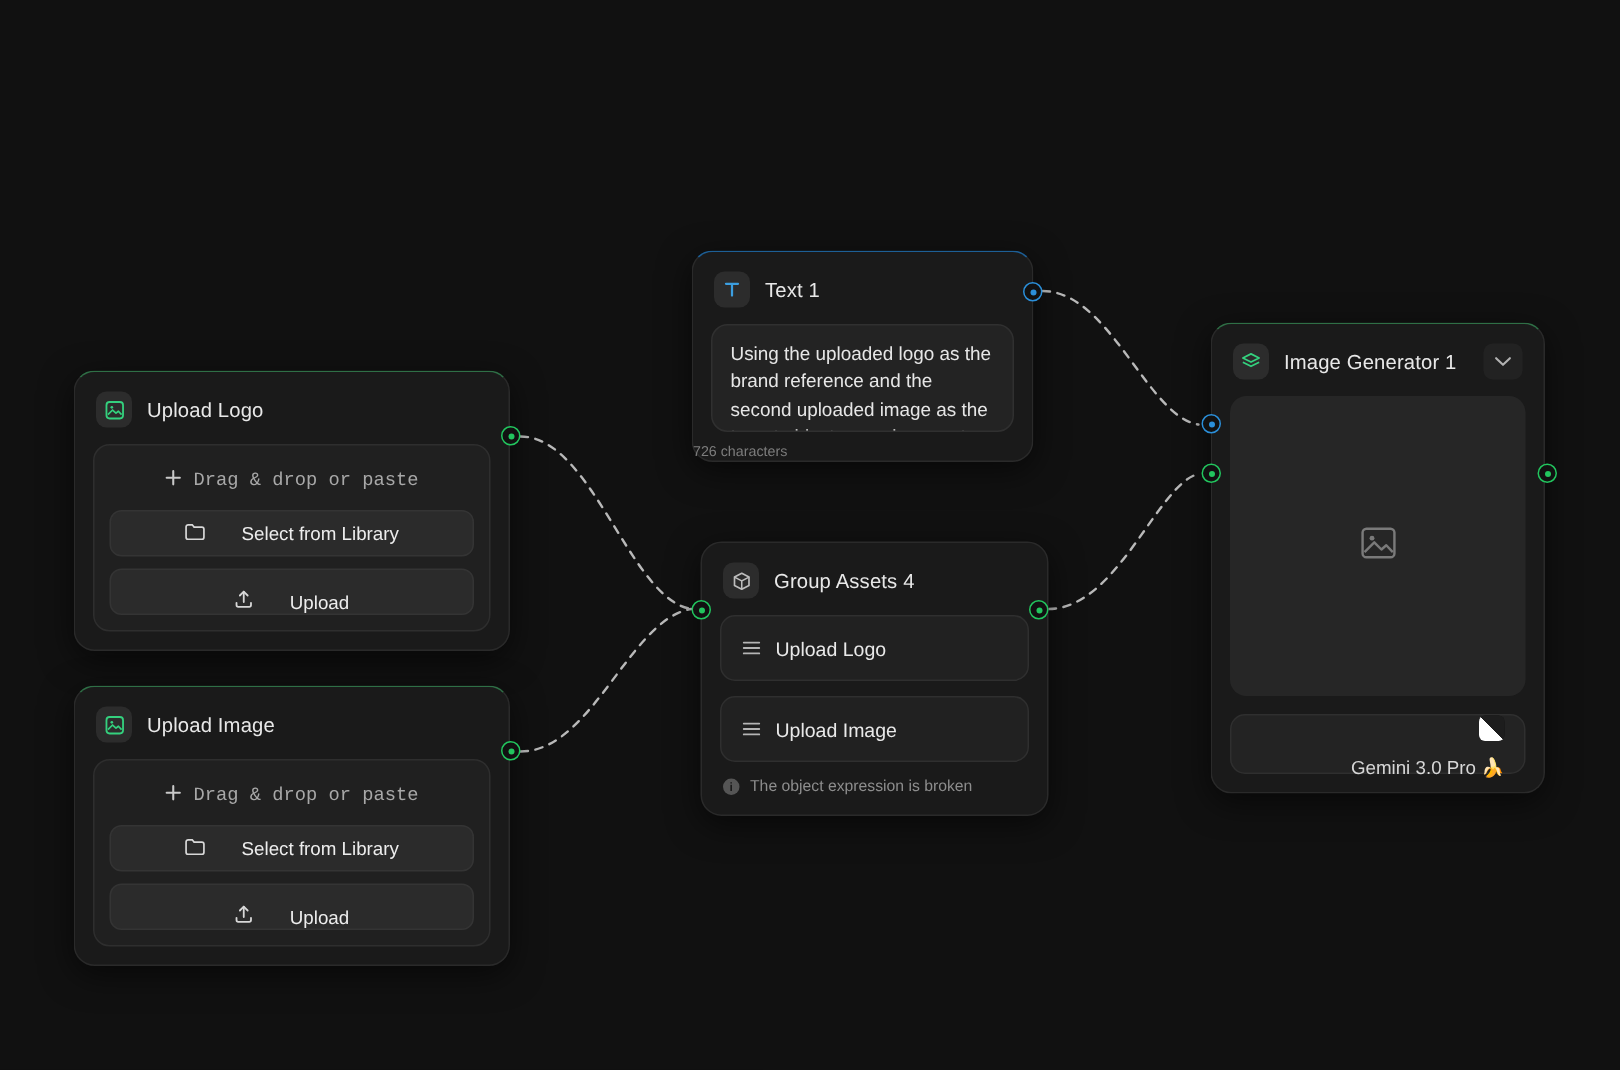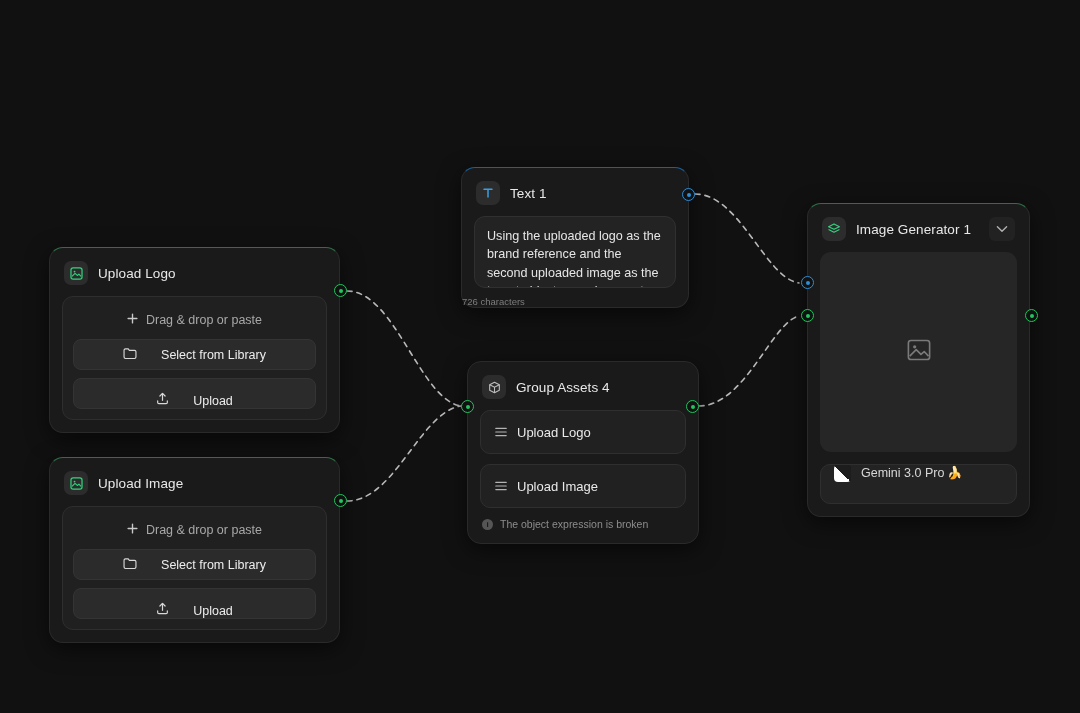--- a/index.html
+++ b/index.html
@@ -45,21 +45,21 @@
   .panel {
     margin: 0 12px 12px 12px;
     background: #202020;
     border: 1px solid #2e2e2e;
     border-radius: 11px;
     padding: 12px 10px 10px 10px;
   }
 
   .dnd {
     display: flex; justify-content: center; gap: 8px;
-    color: #a8a8a8; font-size: 12.5px; padding: 4px 0 12px 0;
+    color: #a8a8a8; font-size: 12.5px; padding: 4px 0 12px 0; font-family: Liberation Mono, monospace;
   }
 
   .btn {
     display: flex; align-items: center; justify-content: center; gap: 24px;
     height: 31px; border-radius: 8px;
     background: #2b2b2b; border: 1px solid #343434;
     color: #ededed; font-size: 12.5px; margin-bottom: 8px; cursor: pointer;
   }
   .btn:last-child { margin-bottom: 0; align-items: flex-end; }
 
@@ -81,22 +81,22 @@
   .warn { display: flex; align-items: center; gap: 7px; padding: 0 14px 13px 14px; color: #8d8d8d; font-size: 10.5px; }
   .warn-dot { width: 11px; height: 11px; border-radius: 50%; background: #555; color:#1a1a1a; font-size:8px; display:flex;align-items:center;justify-content:center;font-weight:bold;}
 
   .preview {
     margin: 0 12px 12px 12px; height: 200px; border-radius: 11px;
     background: #262626; display: flex; align-items: center; justify-content: center;
   }
   .model {
     margin: 0 12px 12px 12px; height: 40px; border-radius: 10px;
     background: #232323; border: 1px solid #2f2f2f;
-    display: flex; align-items: flex-start; gap: 10px; padding: 0 13px;
-    color: #d7d7d7; font-size: 12.5px; cursor: pointer;
+    display: flex; align-items: flex-end; gap: 10px; padding: 0 13px;
+    color: #d7d7d7; font-size: 12.5px; cursor: pointer; flex-direction: column;
   }
   .model-sq { width: 17px; height: 17px; border-radius: 4px; background: #111; overflow:hidden; position: relative; flex:0 0 auto;}
   .model-sq::before { content:""; position:absolute; inset:0; background: linear-gradient(45deg, #ffffff 0 50%, #1d1d1d 50% 100%); }
 
   .port {
     position: absolute; width: 13px; height: 13px; border-radius: 50%;
     background: #111; display: flex; align-items: center; justify-content: center;
     cursor: crosshair;
   }
   .port::after { content:""; width:4px; height:4px; border-radius:50%; }
@@ -244,21 +244,21 @@
       <span>Upload Image</span>
     </div>
     <div class="warn">
       <span class="warn-dot">i</span>
       <span>The object expression is broken</span>
     </div>
   </div>
   <div class="port green" style="left:461px; top:400px;"></div>
   <div class="port green" style="left:686px; top:400px;"></div>
 
-  <div class="node accent-green" style="left:807px; top:157px; width:223px;">
+  <div class="node accent-green" style="left:807px; top:169px; width:223px;">
     <div class="node-head">
       <span class="ico">
         <svg width="14" height="14" viewBox="0 0 16 16">
             <path d="M8 2.2 14.2 5.3 8 8.4 1.8 5.3z" fill="none" stroke="#34d17e" stroke-width="1.3" stroke-linejoin="round"></path>
             <path d="M1.8 8.6 8 11.7l6.2-3.1" fill="none" stroke="#34d17e" stroke-width="1.3" stroke-linejoin="round"></path>
           </svg>
       </span>
       <span class="node-title">Image Generator 1</span>
       <span class="chev">
         <svg width="12" height="8" viewBox="0 0 12 8">

